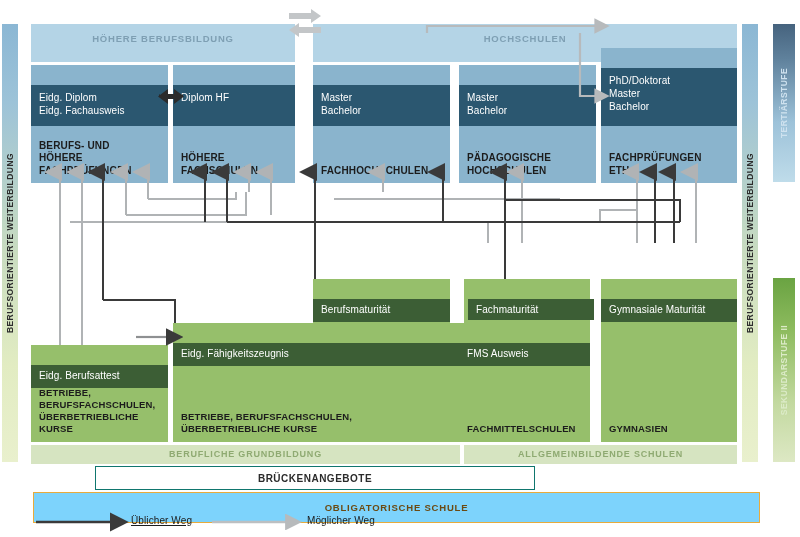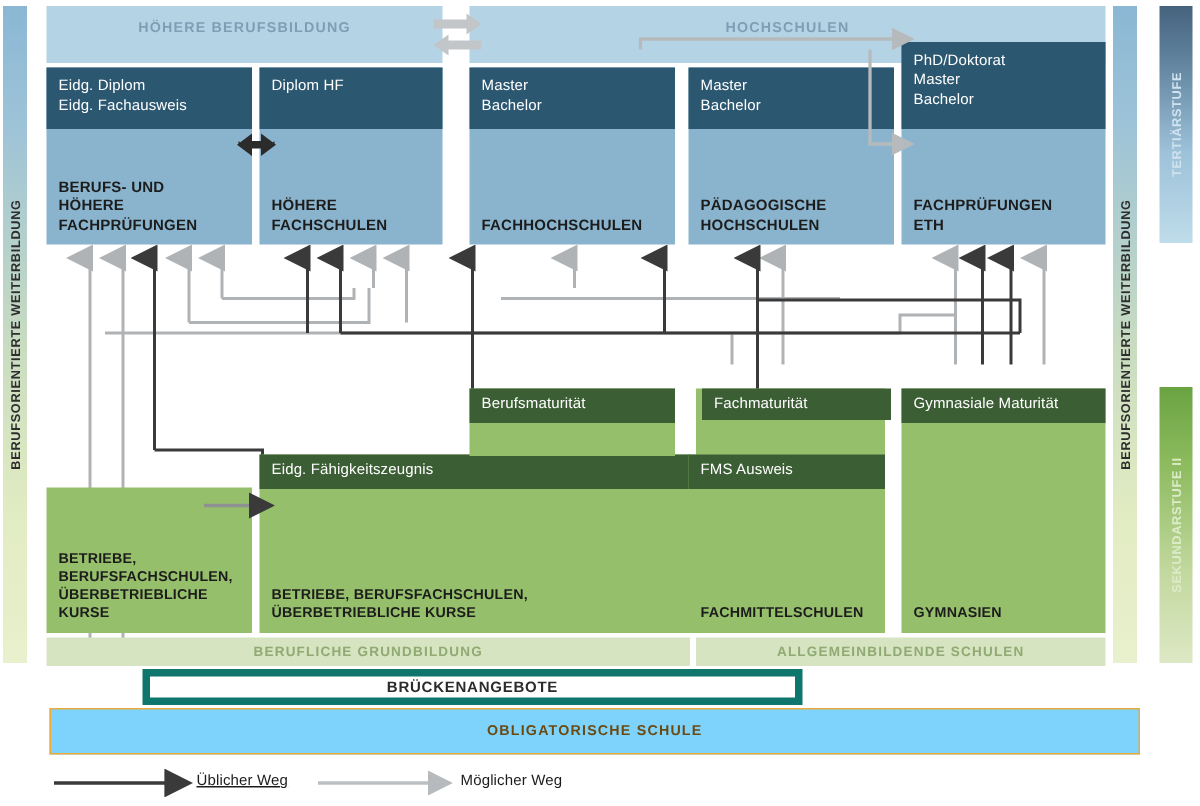--- a/index.html
+++ b/index.html
@@ -4,21 +4,21 @@
 <style>
   html,body{margin:0;padding:0;background:#ffffff;}
   body{
     width:800px;height:537px;position:relative;overflow:hidden;
     font-family:"Liberation Sans", sans-serif;
     -webkit-font-smoothing:antialiased;
   }
   .stage{position:absolute;left:0;top:0;width:800px;height:537px;}
 
   
-  .abs{position:absolute;box-sizing:border-box;}
+  .abs{position:absolute;box-sizing:border-box;margin-top:20px;}
 
   
   .railLeft{
     background:linear-gradient(180deg,#8bb7d4 0%,#9dc3d8 18%,#c9dcc0 52%,#e2ecc2 78%,#e9f0cd 100%);
   }
   .railRight{
     background:linear-gradient(180deg,#8bb7d4 0%,#9dc3d8 18%,#c9dcc0 52%,#e2ecc2 78%,#e9f0cd 100%);
   }
   .railTert{
     background:linear-gradient(180deg,#46637e 0%,#5f819c 22%,#9dc2d9 62%,#bfdcea 100%);
@@ -65,21 +65,21 @@
   .hdrGreen span{
     position:absolute;left:8px;top:5px;font-size:10px;letter-spacing:.1px;
   }
   .colGreenFoot{
     position:absolute;left:8px;bottom:7px;font-size:9.5px;line-height:12px;
     color:#1c1c1c;font-weight:bold;letter-spacing:.15px;
   }
 
   
   .bridge{
-    background:#ffffff;border:5px solid #0f766e;
+    background:#ffffff;border:1px solid #0f766e;
     display:flex;align-items:center;justify-content:center;
   }
   .bridge span{font-size:10px;font-weight:bold;color:#2b2b2b;letter-spacing:.5px;}
   .oblig{
     background:#7dd3fc;border:1px solid #e8ab3c;
     display:flex;align-items:center;justify-content:center;
   }
   .oblig span{font-size:9.5px;font-weight:bold;color:#6b4a12;letter-spacing:.8px;}
 
   
@@ -245,20 +245,23 @@
   </svg>
 
   <div class="abs bandGreen" style="left:31px;top:425px;width:429px;height:19px;">
     <div class="bandGreenLbl">BERUFLICHE GRUNDBILDUNG</div>
   </div>
   <div class="abs bandGreen" style="left:464px;top:425px;width:273px;height:19px;">
     <div class="bandGreenLbl">ALLGEMEINBILDENDE SCHULEN</div>
   </div>
 
   <div class="abs colGreen" style="left:31px;top:325px;width:137px;height:97px;">
+    <div class="abs hdrGreen" style="left:0;top:0;width:137px;height:23px;">
+      <span>Eidg. Berufsattest</span>
+    </div>
     <div class="colGreenFoot">
       <div>BETRIEBE,</div>
       <div>BERUFSFACHSCHULEN,</div>
       <div>ÜBERBETRIEBLICHE KURSE</div>
     </div>
   </div>
 
   <div class="abs colGreen" style="left:173px;top:303px;width:287px;height:119px;">
     <div class="abs hdrGreen" style="left:0;top:0;width:287px;height:23px;">
       <span>Eidg. Fähigkeitszeugnis</span>

